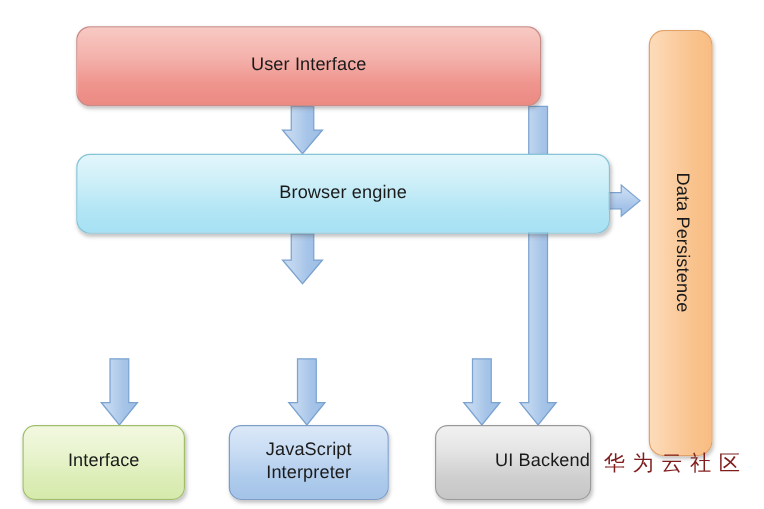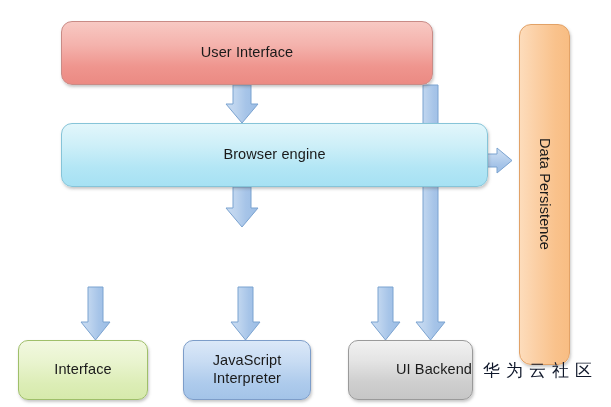--- a/index.html
+++ b/index.html
@@ -122,21 +122,21 @@
     pointer-events: none;
   }
 
   
   .watermark {
     position: absolute;
     left: 483px;
     top: 359px;
     font-size: 17px;
     letter-spacing: 6px;
-    color: #0f172a;
+    color: #7f1d1d;
     white-space: nowrap;
     font-family: "DejaVu Sans", sans-serif;
   }
 </style>
 </head>
 <body>
 
 <div id="diagram-canvas">
 
   <svg id="arrow-layer" viewBox="0 0 611 407" width="611" height="407" xmlns="http://www.w3.org/2000/svg">

